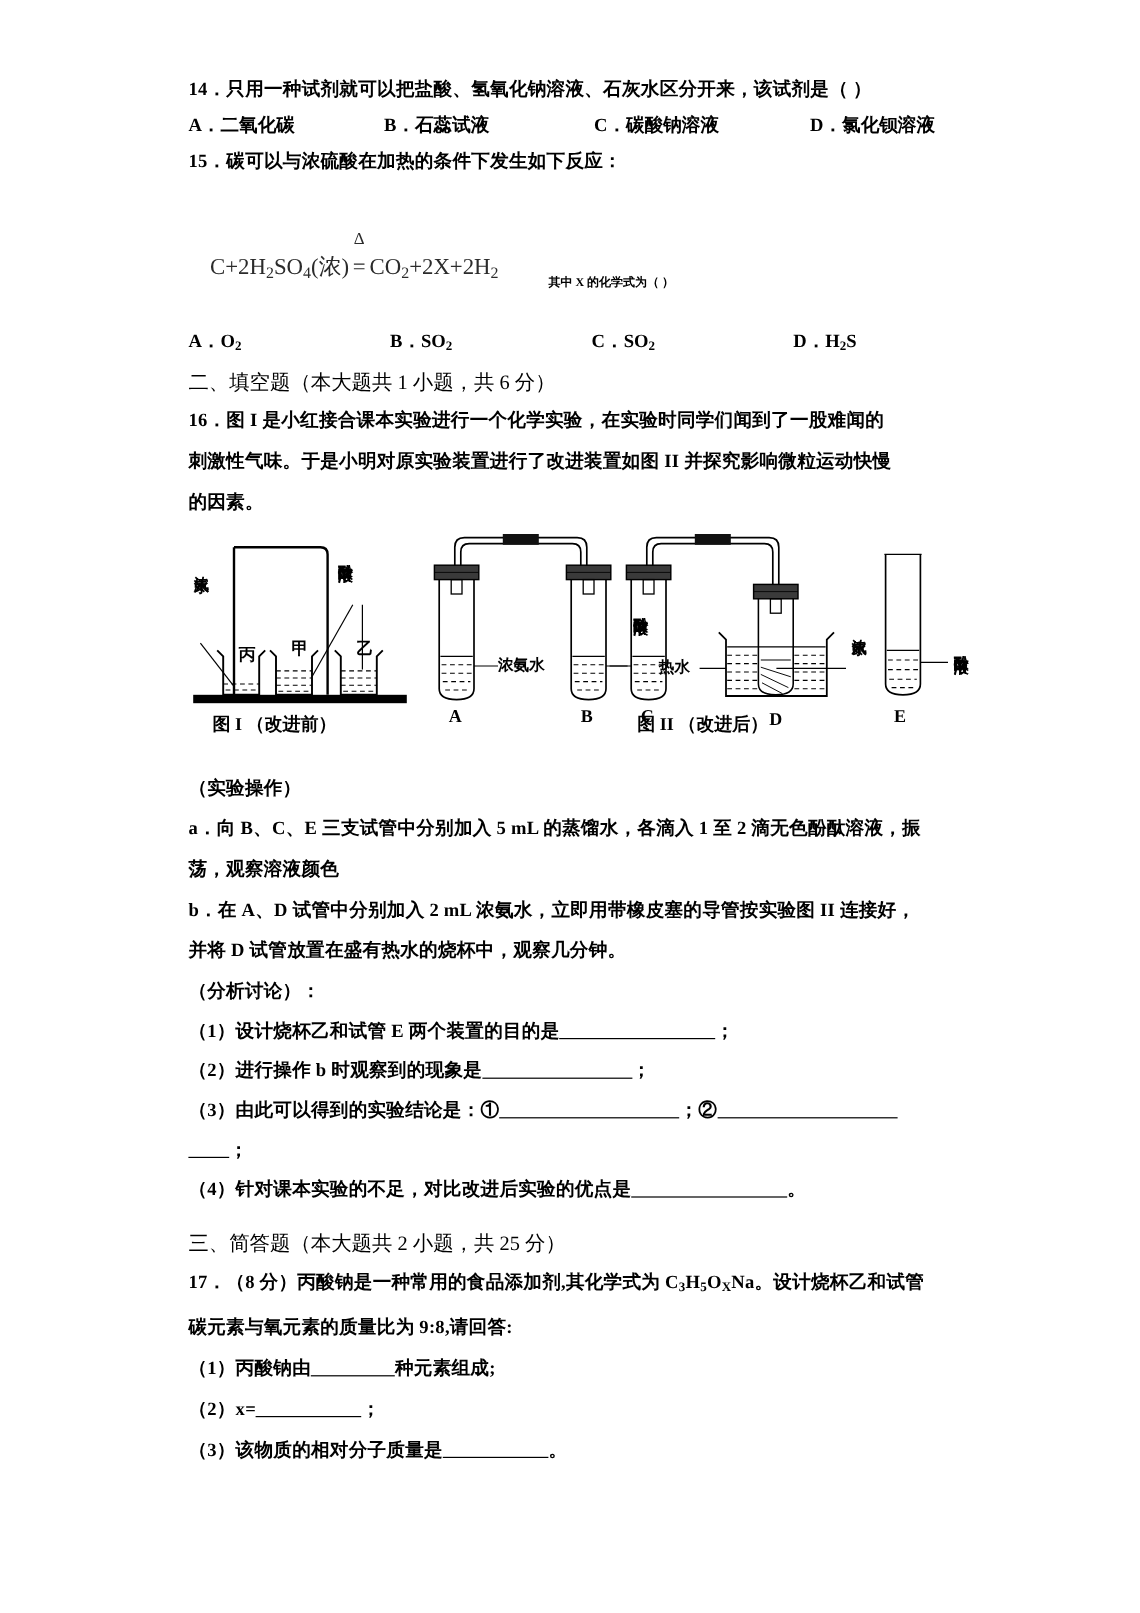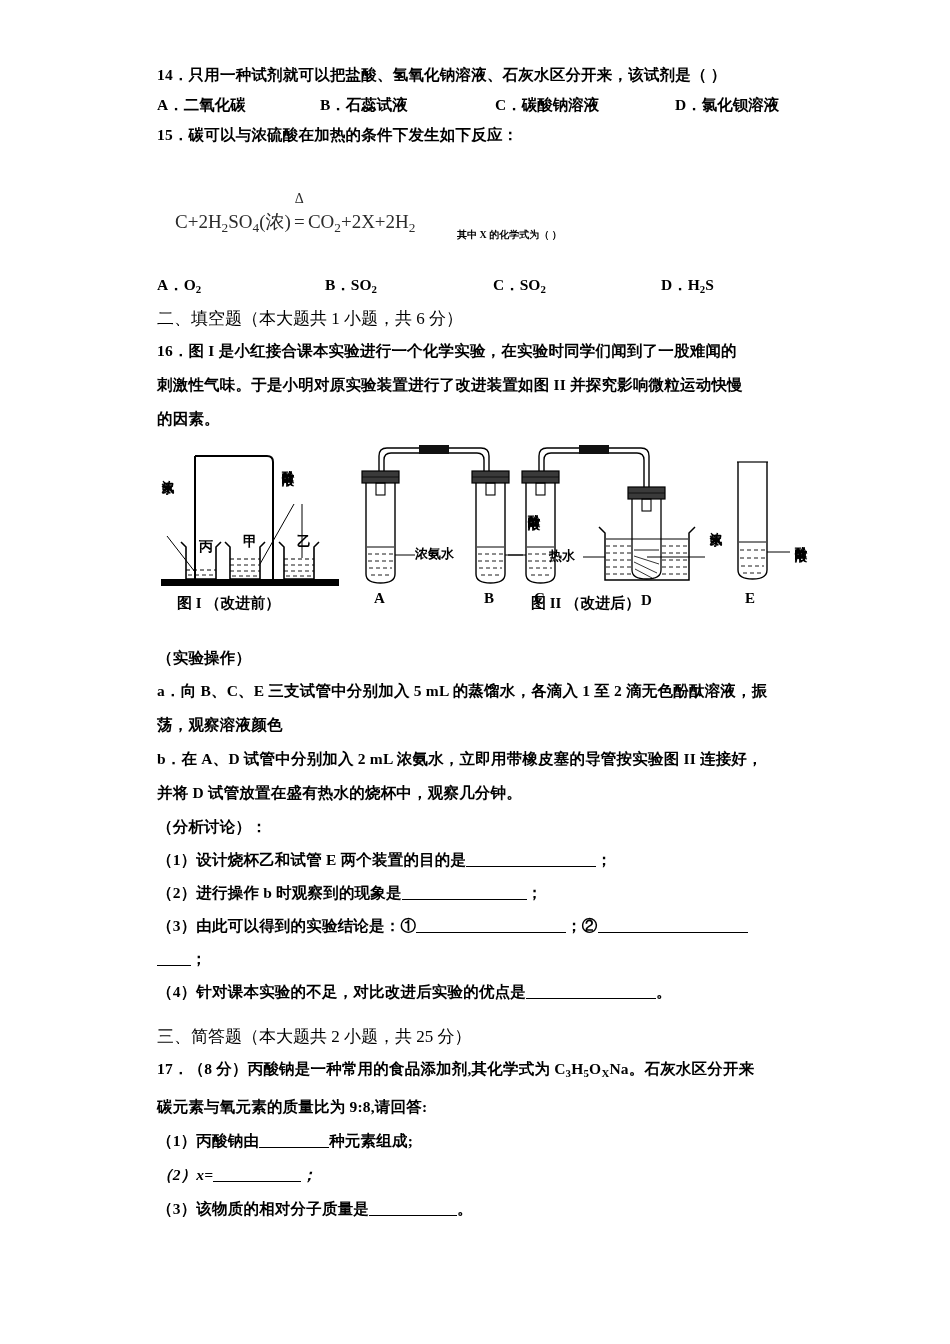--- a/index.html
+++ b/index.html
@@ -356,29 +356,29 @@
 
   <div class="line" style="line-height:33px;font-family:Liberation Serif, serif;">
     <span>（4）针对课本实验的不足，对比改进后实验的优点是</span><span class="blank b130"></span><span>。</span>
   </div>
 
   <div class="spacer14"></div>
 
   <div class="sec-head">三、简答题（本大题共 2 小题，共 25 分）</div>
 
   <div class="line" style="line-height:34px;">
-    <span>17．（8 分）丙酸钠是一种常用的食品添加剂,其化学式为 </span><span>C<sub>3</sub>H<sub>5</sub>O<sub>X</sub>Na</span><span>。石灰水区分开来</span>
+    <span>17．（8 分）丙酸钠是一种常用的食品添加剂,其化学式为 </span><span>C<sub>3</sub>H<sub>5</sub>O<sub>X</sub>Na</span><span>。设计烧杯乙和试管</span>
   </div>
   <div class="line" style="line-height:34px;">碳元素与氧元素的质量比为 9:8,请回答:</div>
 
   <div class="line" style="line-height:34px;">
     <span>（1）丙酸钠由</span><span class="blank b70"></span><span>种元素组成;</span>
   </div>
 
-  <div class="line" style="line-height:34px;font-style:italic;">
+  <div class="line" style="line-height:34px;">
     <span>（2）x=</span><span class="blank b88"></span><span>；</span>
   </div>
 
   <div class="line" style="line-height:34px;">
     <span>（3）该物质的相对分子质量是</span><span class="blank b88"></span><span>。</span>
   </div>
 
 </div>
 </div>
 

